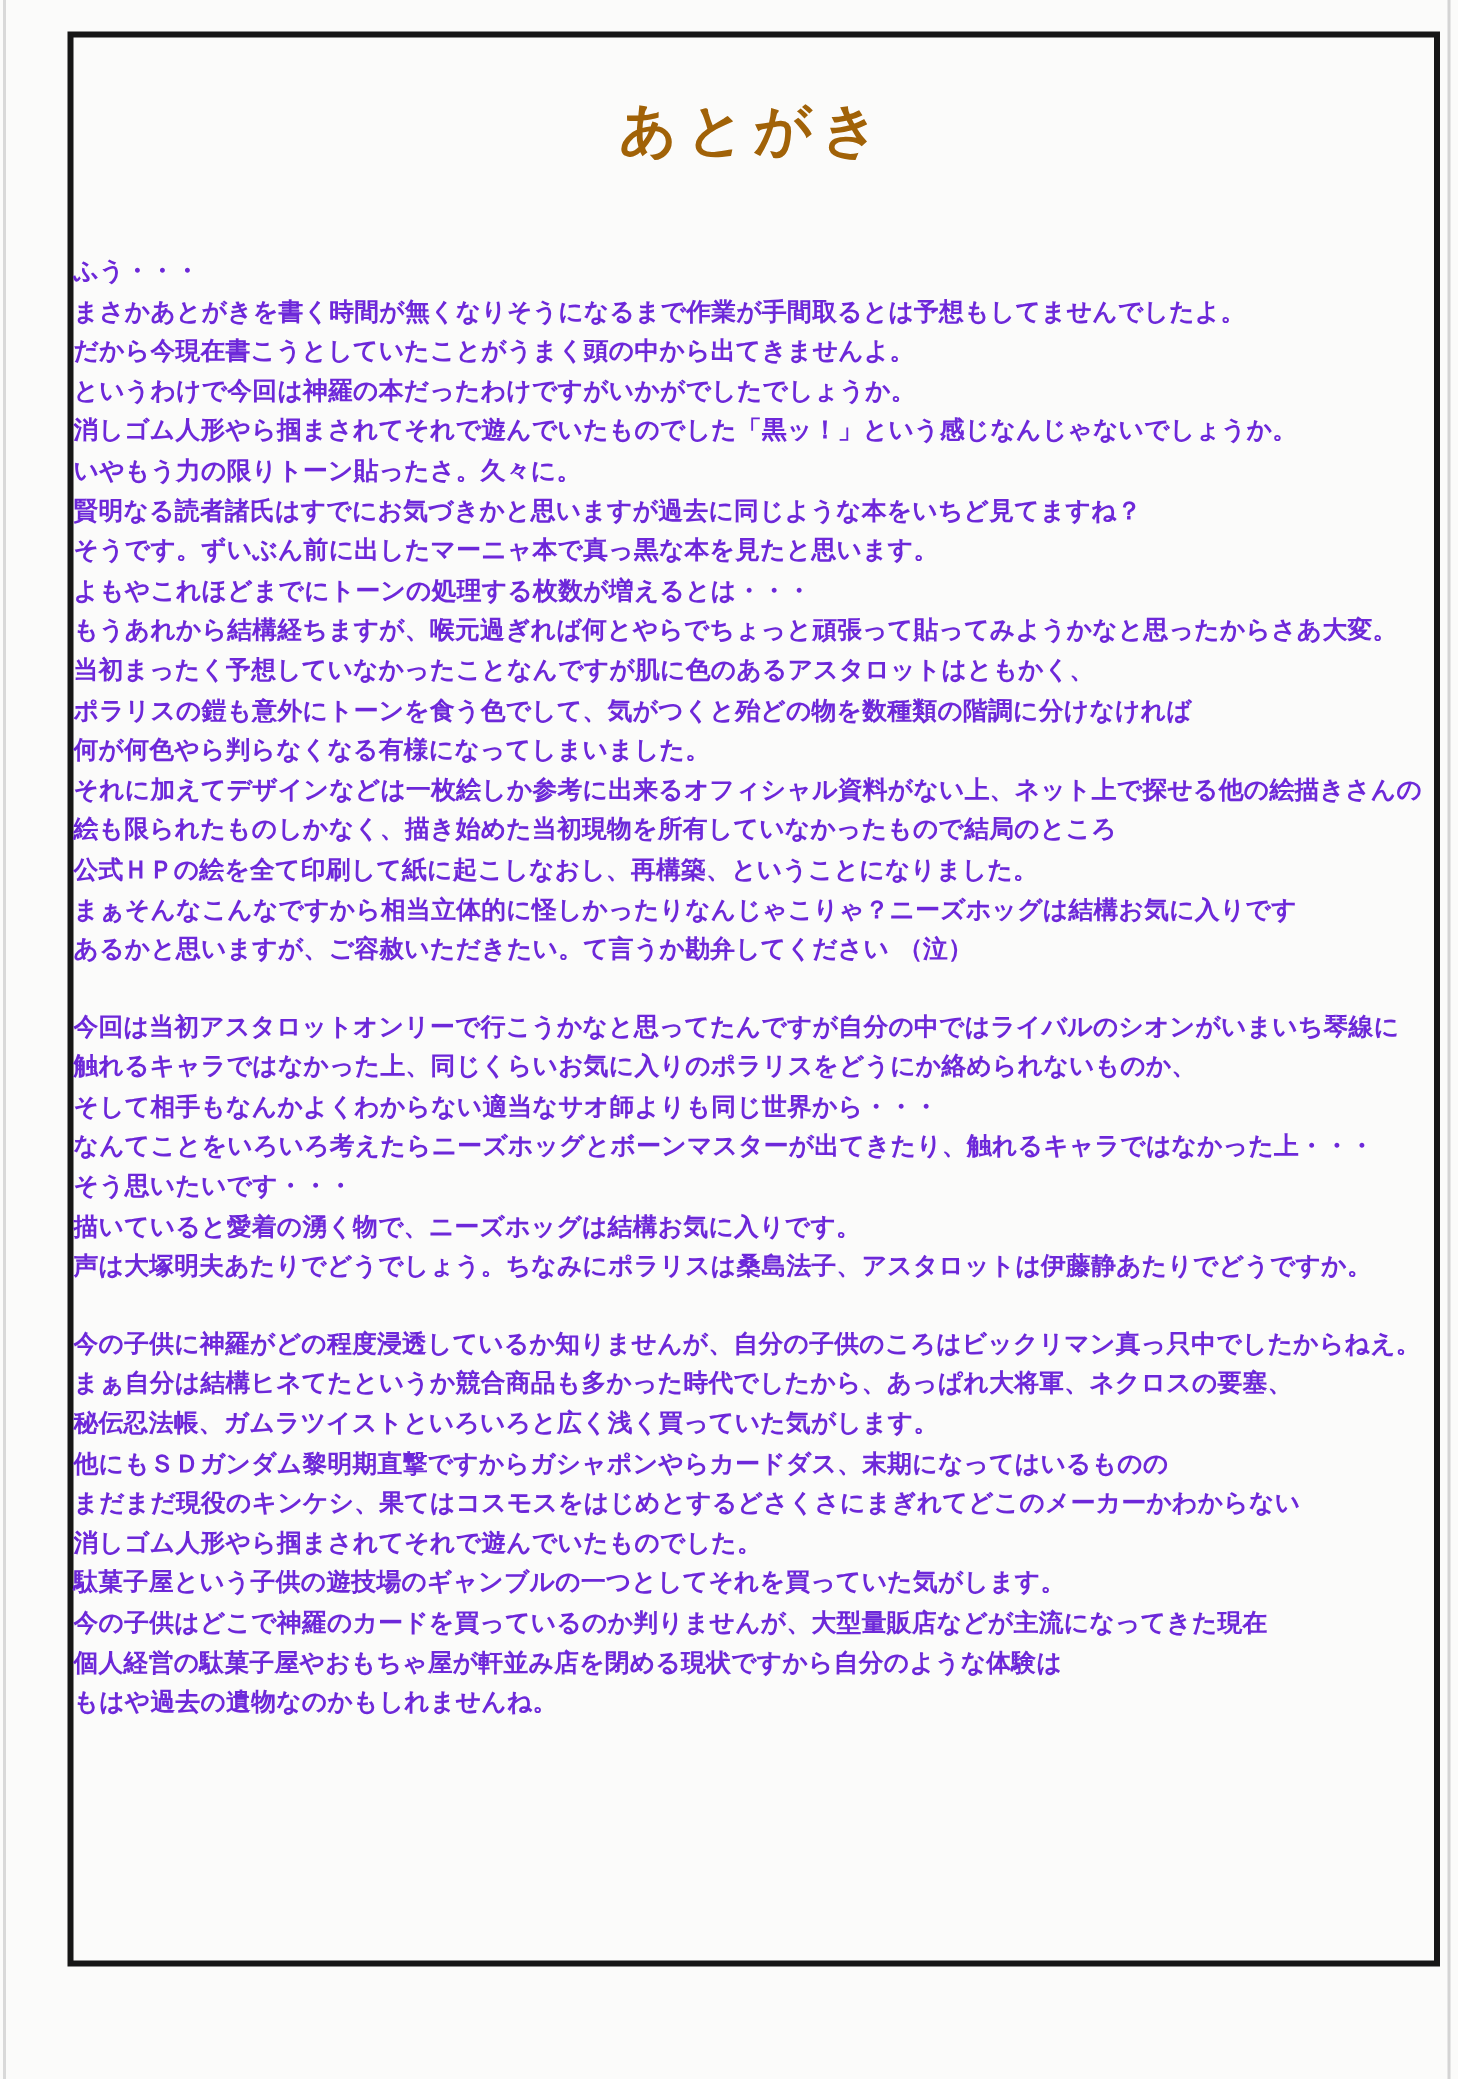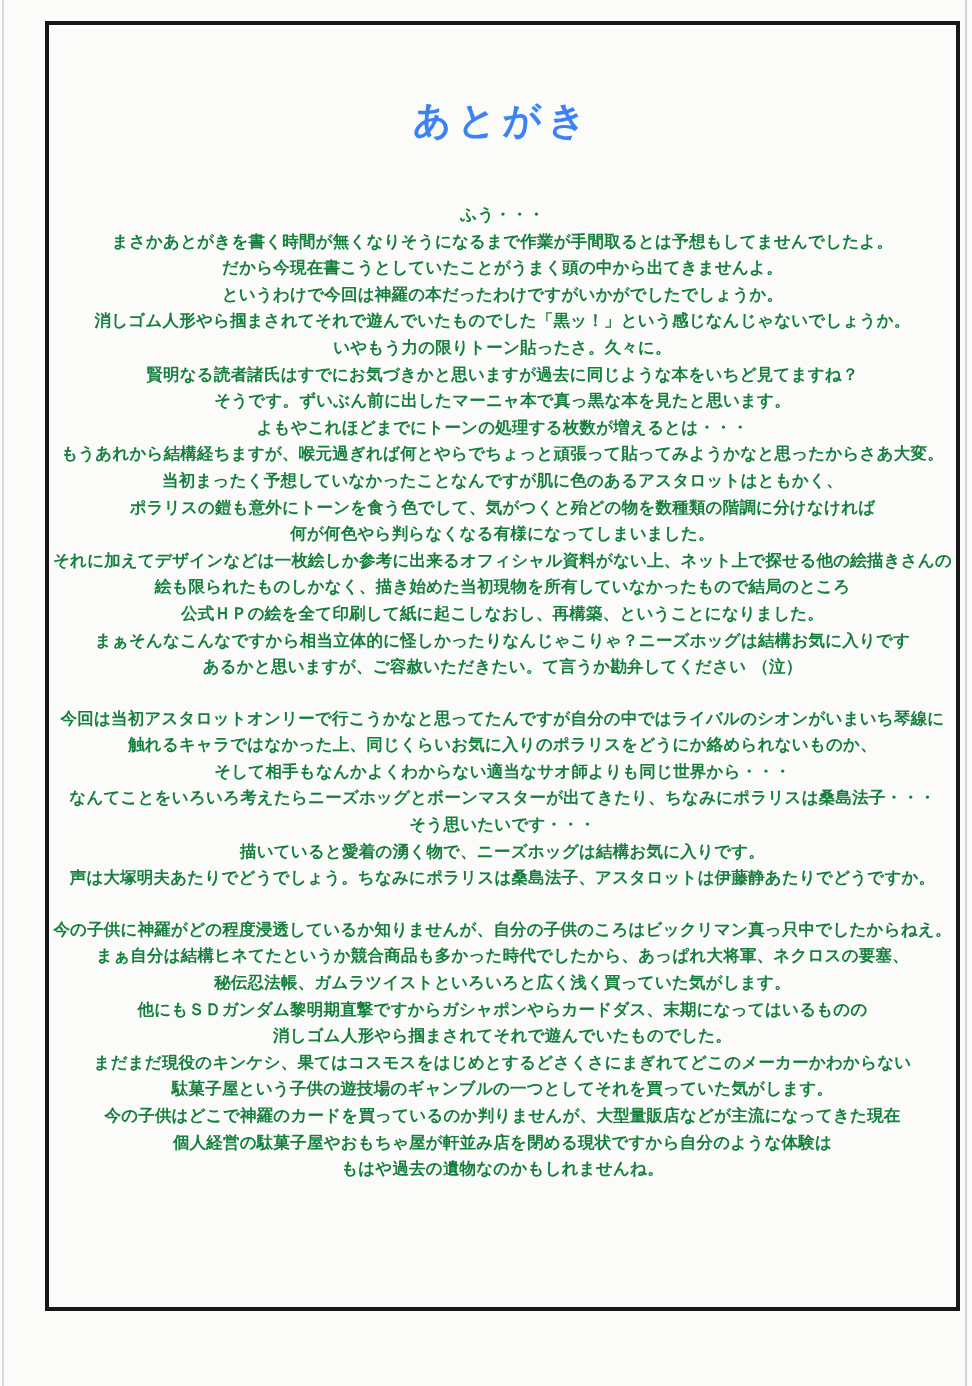--- a/index.html
+++ b/index.html
@@ -33,39 +33,38 @@
     position: absolute;
     left: 45px;
     top: 21px;
     width: 907px;
     height: 1282px;
     border: 4px solid #161616;
     background: #fbfbfa;
     box-sizing: content-box;
   }
   .title {
-    margin: 70px 0 0 0;
+    margin: 36px 0 0 0;
     text-align: center;
     font-size: 38px;
     font-weight: 700;
     letter-spacing: 6px;
-    color: #3b82f6;
+    color: #a16207;
   }
   .paragraphs {
     margin-top: 56px;
   }
   .paragraph {
     margin: 0 0 25px 0;
   }
   .paragraph .line {
-    text-align: center;
     font-size: 16.5px;
     font-weight: 700;
     line-height: 26.6px;
-    color: #15803d;
+    color: #6d28d9;
     white-space: nowrap;
     letter-spacing: 0.2px;
   }
 </style>
 </head>
 <body>
 
 <div class="page">
   <div class="edge-left"></div>
   <div class="edge-right"></div>
@@ -92,33 +91,33 @@
           <div class="line">絵も限られたものしかなく、描き始めた当初現物を所有していなかったもので結局のところ</div>
           <div class="line">公式ＨＰの絵を全て印刷して紙に起こしなおし、再構築、ということになりました。</div>
           <div class="line">まぁそんなこんなですから相当立体的に怪しかったりなんじゃこりゃ？ニーズホッグは結構お気に入りです</div>
           <div class="line">あるかと思いますが、ご容赦いただきたい。て言うか勘弁してください （泣）</div>
         </div>
 
       <div class="paragraph">
           <div class="line">今回は当初アスタロットオンリーで行こうかなと思ってたんですが自分の中ではライバルのシオンがいまいち琴線に</div>
           <div class="line">触れるキャラではなかった上、同じくらいお気に入りのポラリスをどうにか絡められないものか、</div>
           <div class="line">そして相手もなんかよくわからない適当なサオ師よりも同じ世界から・・・</div>
-          <div class="line">なんてことをいろいろ考えたらニーズホッグとボーンマスターが出てきたり、ちなみにポラリスは桑島法子・・・</div>
+          <div class="line">なんてことをいろいろ考えたらニーズホッグとボーンマスターが出てきたり、触れるキャラではなかった上・・・</div>
           <div class="line">そう思いたいです・・・</div>
           <div class="line">描いていると愛着の湧く物で、ニーズホッグは結構お気に入りです。</div>
           <div class="line">声は大塚明夫あたりでどうでしょう。ちなみにポラリスは桑島法子、アスタロットは伊藤静あたりでどうですか。</div>
         </div>
 
       <div class="paragraph">
           <div class="line">今の子供に神羅がどの程度浸透しているか知りませんが、自分の子供のころはビックリマン真っ只中でしたからねえ。</div>
           <div class="line">まぁ自分は結構ヒネてたというか競合商品も多かった時代でしたから、あっぱれ大将軍、ネクロスの要塞、</div>
           <div class="line">秘伝忍法帳、ガムラツイストといろいろと広く浅く買っていた気がします。</div>
           <div class="line">他にもＳＤガンダム黎明期直撃ですからガシャポンやらカードダス、末期になってはいるものの</div>
+          <div class="line">まだまだ現役のキンケシ、果てはコスモスをはじめとするどさくさにまぎれてどこのメーカーかわからない</div>
           <div class="line">消しゴム人形やら掴まされてそれで遊んでいたものでした。</div>
-          <div class="line">まだまだ現役のキンケシ、果てはコスモスをはじめとするどさくさにまぎれてどこのメーカーかわからない</div>
           <div class="line">駄菓子屋という子供の遊技場のギャンブルの一つとしてそれを買っていた気がします。</div>
           <div class="line">今の子供はどこで神羅のカードを買っているのか判りませんが、大型量販店などが主流になってきた現在</div>
           <div class="line">個人経営の駄菓子屋やおもちゃ屋が軒並み店を閉める現状ですから自分のような体験は</div>
           <div class="line">もはや過去の遺物なのかもしれませんね。</div>
         </div>
     </div>
   </div>
 </div>
 
 </body></html>

